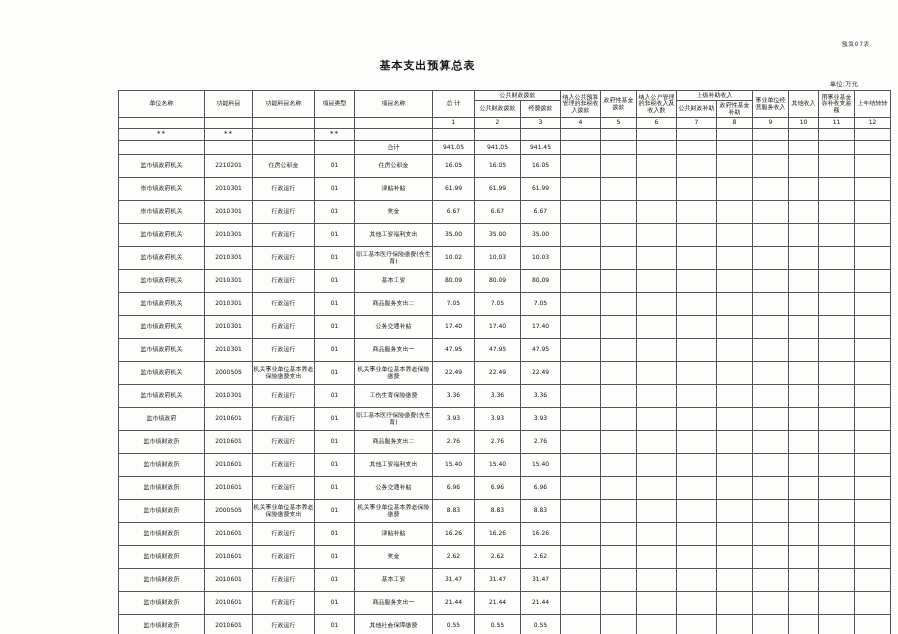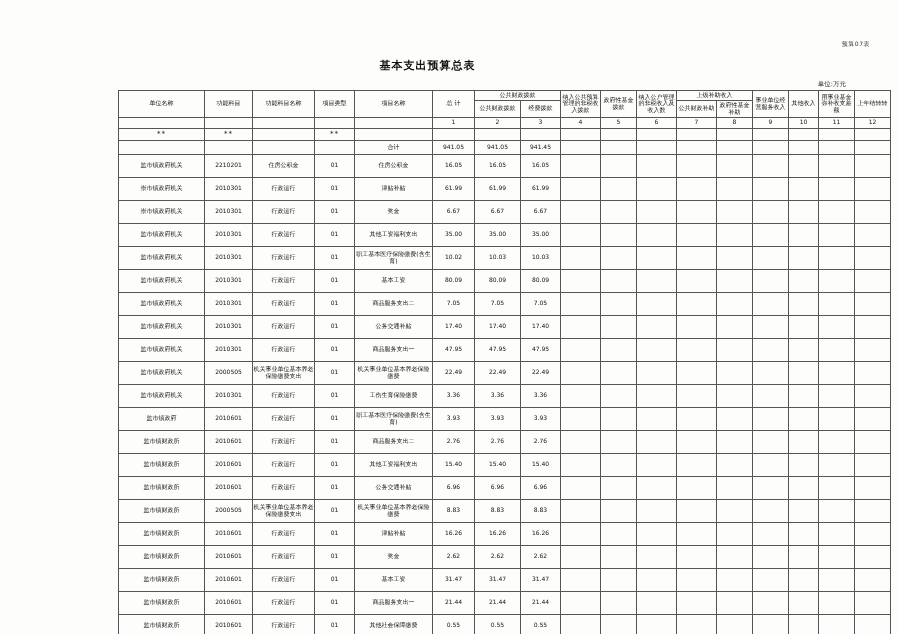--- a/index.html
+++ b/index.html
@@ -36,21 +36,21 @@
     top: 58px;
     width: 855px;
     text-align: center;
     font-size: 11px;
     font-weight: bold;
     letter-spacing: 1px;
     color: #111;
   }
   .unit-label {
     position: absolute;
-    right: 52px;
+    right: 40px;
     top: 80px;
     font-size: 6.5px;
     color: #222;
   }
   table.budget {
     position: absolute;
     left: 118px;
     top: 90px;
     width: 762px;
     border-collapse: collapse;

